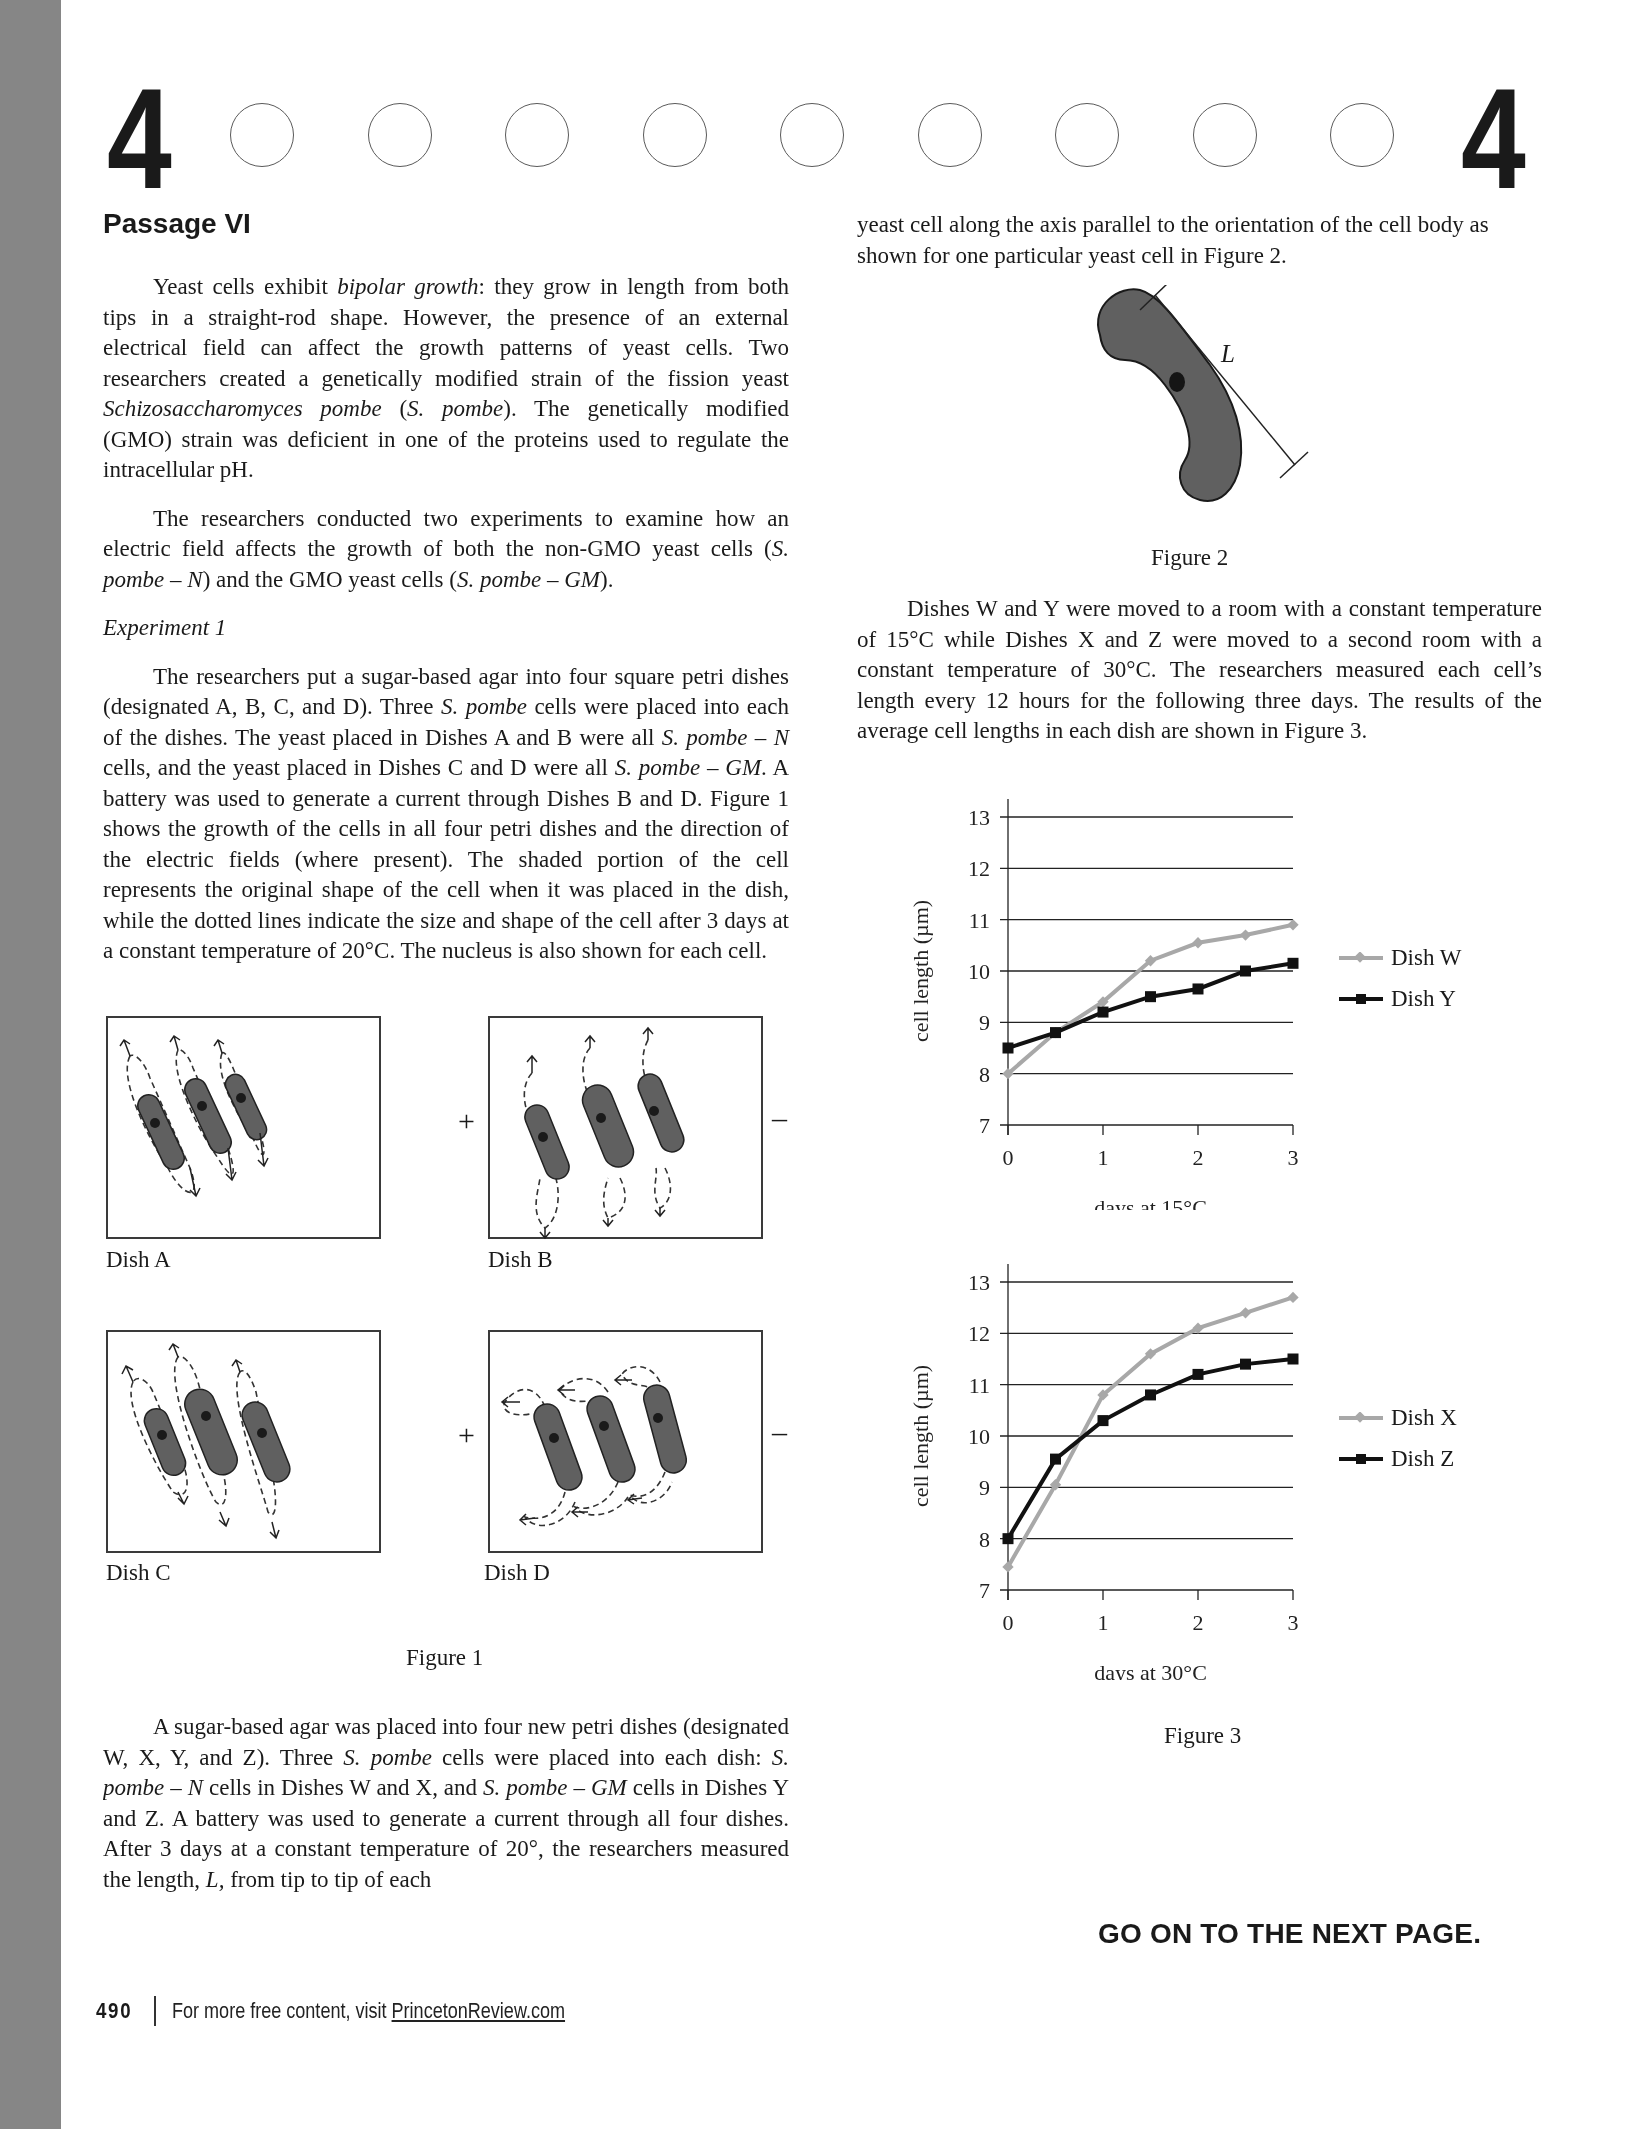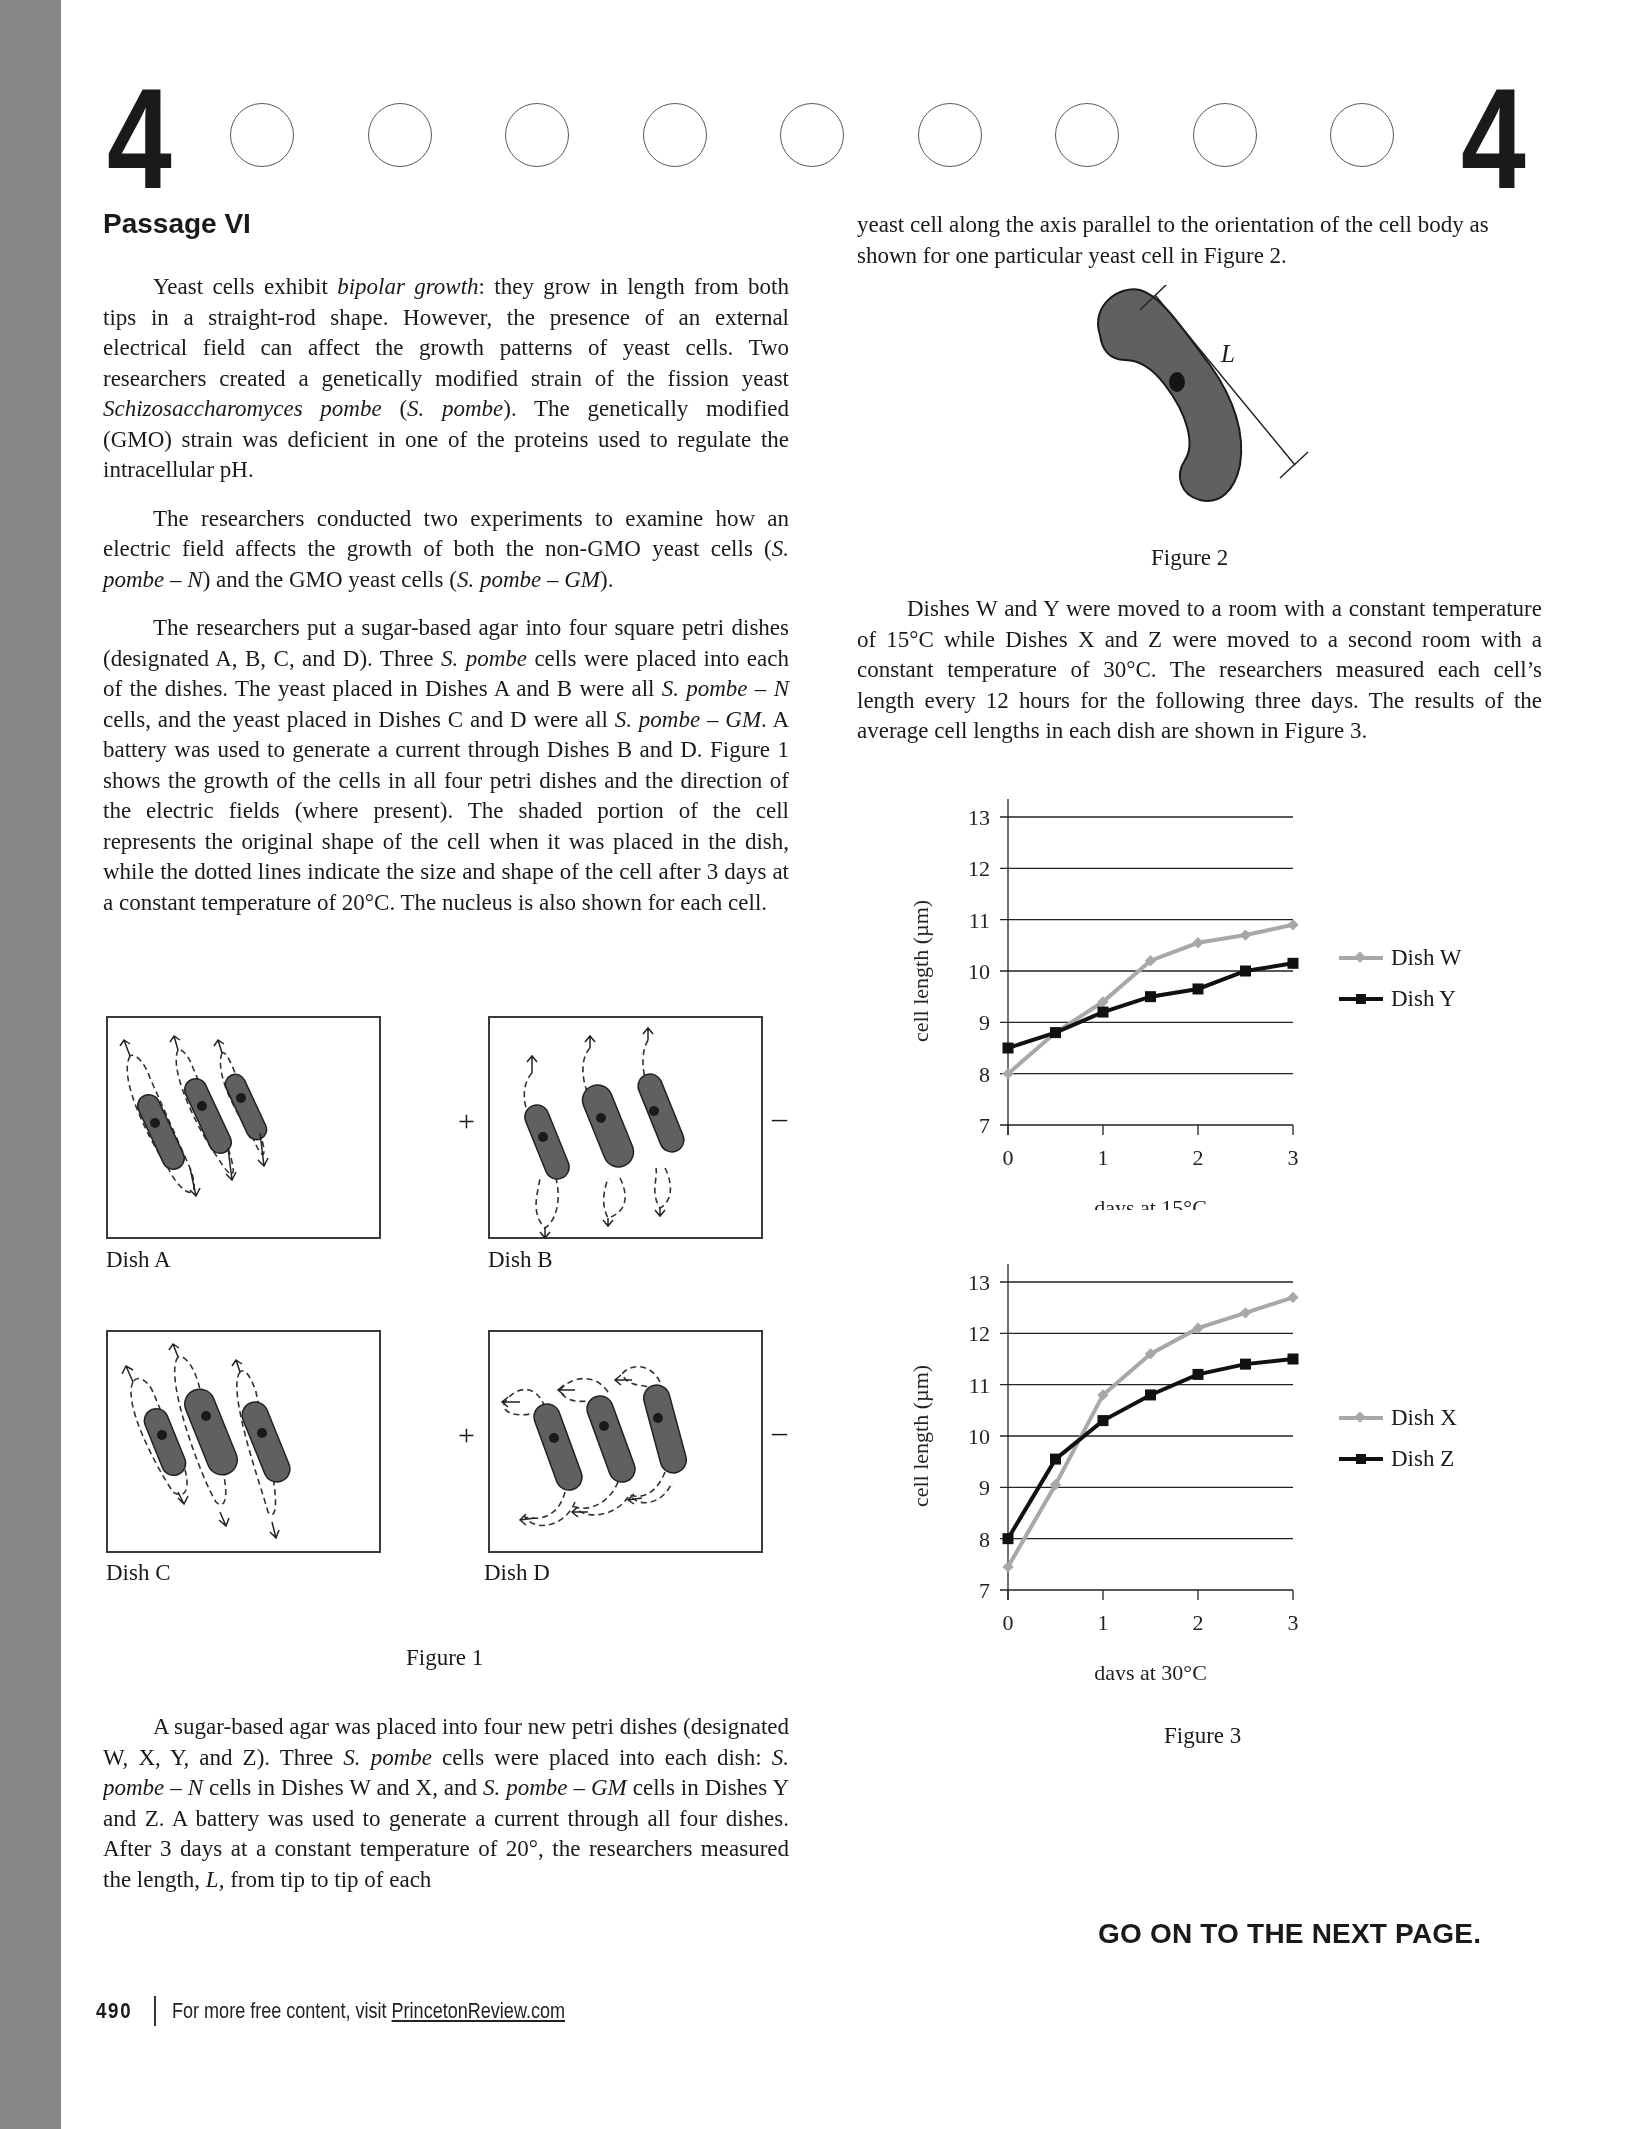--- a/index.html
+++ b/index.html
@@ -50,20 +50,21 @@
     <div class="bubble" style="left: 962.5px;"></div>
     <div class="bubble" style="left: 1100px;"></div>
   </div>
 <div class="sec-num right">4</div>
 
 <div class="passage-title">Passage VI</div>
 
 <div class="col left" style="top:272px;">
   <p class="indent"><span>Yeast cells exhibit </span><i>bipolar growth</i><span>: they grow in length from both tips in a straight-rod shape. However, the presence of an external electrical field can affect the growth patterns of yeast cells. Two researchers created a genetically modified strain of the fission yeast </span><i>Schizosaccharomyces pombe</i><span> (</span><i>S. pombe</i><span>). The genetically modified (GMO) strain was deficient in one of the proteins used to regulate the intracellular pH.</span></p>
   <p class="indent" style="margin-top:18px;"><span>The researchers conducted two experiments to examine how an electric field affects the growth of both the non-GMO yeast cells (</span><i>S. pombe – N</i><span>) and the GMO yeast cells (</span><i>S. pombe – GM</i><span>).</span></p>
+  <p class="exp-head" style="margin-top:18px;">Experiment 1</p>
   <p class="indent" style="margin-top:18px;"><span>The researchers put a sugar-based agar into four square petri dishes (designated A, B, C, and D). Three </span><i>S. pombe</i><span> cells were placed into each of the dishes. The yeast placed in Dishes A and B were all </span><i>S. pombe – N</i><span> cells, and the yeast placed in Dishes C and D were all </span><i>S. pombe – GM</i><span>. A battery was used to generate a current through Dishes B and D. Figure 1 shows the growth of the cells in all four petri dishes and the direction of the electric fields (where present). The shaded portion of the cell represents the original shape of the cell when it was placed in the dish, while the dotted lines indicate the size and shape of the cell after 3 days at a constant temperature of 20°C. The nucleus is also shown for each cell.</span></p>
 </div>
 
 <div class="dish" style="left:106px; top:1016px; width:275px; height:223px;">
   <svg width="275" height="223" viewBox="0 0 275 223">
     <g fill="none" stroke="#333" stroke-width="1.6" stroke-dasharray="6 4">
       <path d="M22 38 C 10 60, 40 120, 60 150 C 75 180, 95 185, 82 150 L 42 60 C 35 40, 25 35, 22 38"></path>
       <path d="M70 32 C 60 55, 95 120, 110 140 C 125 165, 130 160, 120 130 L 85 50 C 80 35, 72 30, 70 32"></path>
       <path d="M114 35 C 105 60, 138 110, 145 120 C 155 145, 160 140, 152 115 L 125 50 C 120 38, 116 33, 114 35"></path>
     </g>

